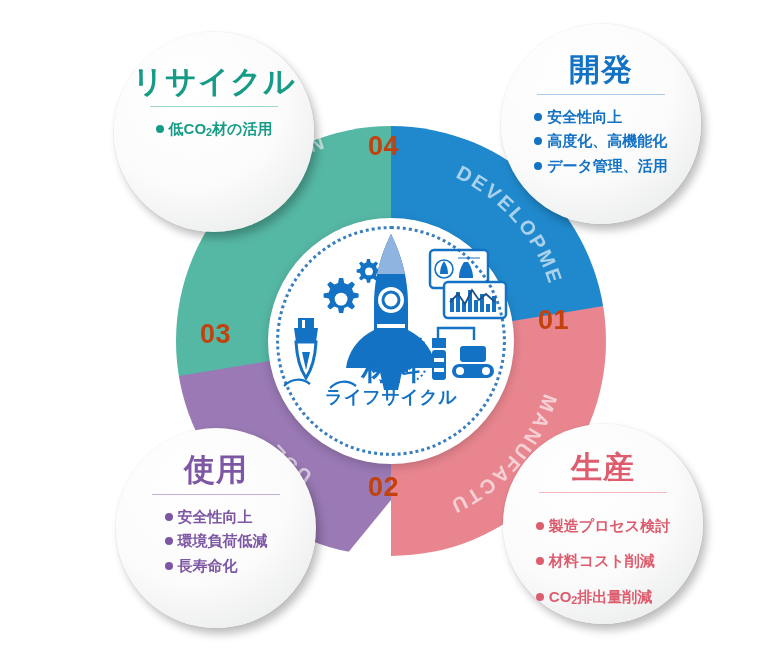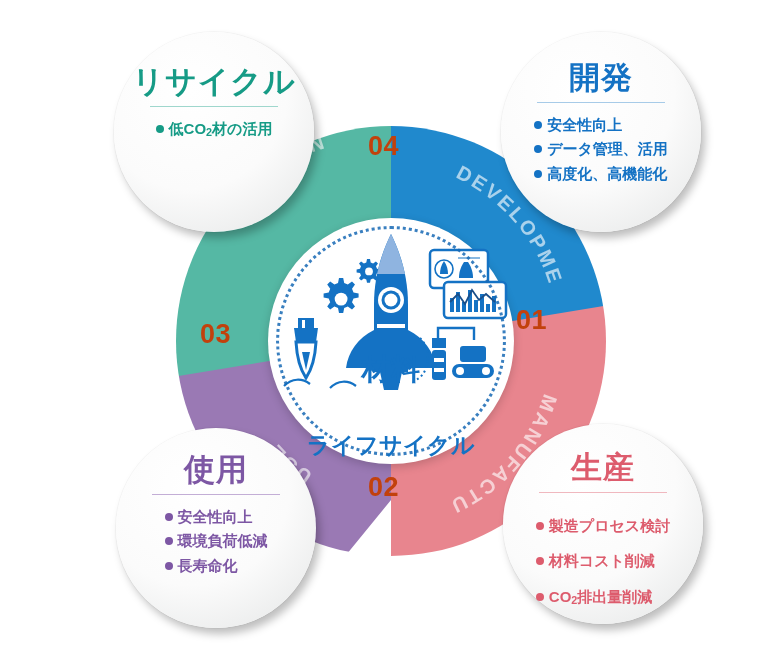--- a/index.html
+++ b/index.html
@@ -10,21 +10,21 @@
   }
   #stage{position:absolute;inset:0;}
   .ring-svg{position:absolute;left:0;top:0;width:781px;height:649px;}
 
   
   .num{
     position:absolute;color:#c2410c;font-size:27px;font-weight:700;
     letter-spacing:.5px;line-height:1;user-select:none;
   }
   .num-04{left:368px;top:133px;}
-  .num-01{left:516px;top:307px;}
+  .num-01{left:538px;top:307px;}
   .num-02{left:368px;top:474px;}
   .num-03{left:200px;top:321px;}
 
   
   .ring-label{
     fill:#ffffff;fill-opacity:.62;font-size:20px;font-weight:700;
     letter-spacing:2.6px;font-family:"Liberation Sans","DejaVu Sans",sans-serif;
   }
 
   
@@ -37,21 +37,21 @@
     position:absolute;left:276px;top:226px;width:230px;height:230px;
     border-radius:50%;border:3px dotted #1769b5;opacity:.85;
     box-sizing:border-box;
   }
   .hub-art{position:absolute;left:268px;top:218px;width:246px;height:246px;}
   .hub-title{
     position:absolute;left:268px;top:352px;width:246px;text-align:center;
     color:#1472c4;font-weight:700;line-height:1.22;letter-spacing:.5px;
   }
   .hub-title .l1{font-size:29px;display:block;}
-  .hub-title .l2{font-size:23px;display:block;margin-top:44px;}
+  .hub-title .l2{font-size:18px;display:block;}
 
   
   .card{
     position:absolute;width:200px;height:200px;border-radius:50%;
     background:radial-gradient(circle at 38% 30%, #ffffff 0%, #fbfbfb 52%, #eceded 82%, #e2e3e4 100%);
     box-shadow:4px 6px 9px rgba(0,0,0,.26), 0 0 0 1px rgba(0,0,0,.03);
     box-sizing:border-box;display:flex;flex-direction:column;
     align-items:center;justify-content:flex-start;
   }
   .card-title{
@@ -70,21 +70,21 @@
   }
   .sub{font-size:.72em;vertical-align:-.18em;}
 
   
   #card-recycling{left:114px;top:32px;padding-top:34px;}
   #card-recycling .card-title{color:#169b86;}
   #card-recycling .card-rule{background:#9fd7cd;}
   #card-recycling .card-list li{color:#169b86;}
   #card-recycling .bullet{background:#169b86;}
 
-  #card-development{left:501px;top:32px;padding-top:30px;}
+  #card-development{left:501px;top:24px;padding-top:30px;}
   #card-development .card-title{color:#1472c4;}
   #card-development .card-rule{background:#a7cbe8;}
   #card-development .card-list li{color:#1472c4;}
   #card-development .bullet{background:#1472c4;}
 
   #card-manufacture{left:503px;top:424px;padding-top:28px;}
   #card-manufacture .card-title{color:#dd5c6d;}
   #card-manufacture .card-rule{background:#f0b8bf;}
   #card-manufacture .card-list li{color:#dd5c6d;margin-top:11px;}
   #card-manufacture .bullet{background:#dd5c6d;}
@@ -242,25 +242,25 @@
   <div class="card" id="card-development">
     <div class="card-title">開発</div>
     <div class="card-rule"></div>
     <ul class="card-list">
       <li>
           <span class="bullet"></span>
           <span>安全性向上</span>
         </li>
       <li>
           <span class="bullet"></span>
+          <span>高度化、高機能化</span>
+        </li>
+      <li>
+          <span class="bullet"></span>
           <span>データ管理、活用</span>
-        </li>
-      <li>
-          <span class="bullet"></span>
-          <span>高度化、高機能化</span>
         </li>
     </ul>
   </div>
 
   <div class="card" id="card-manufacture">
     <div class="card-title">生産</div>
     <div class="card-rule"></div>
     <ul class="card-list">
       <li>
           <span class="bullet"></span>

